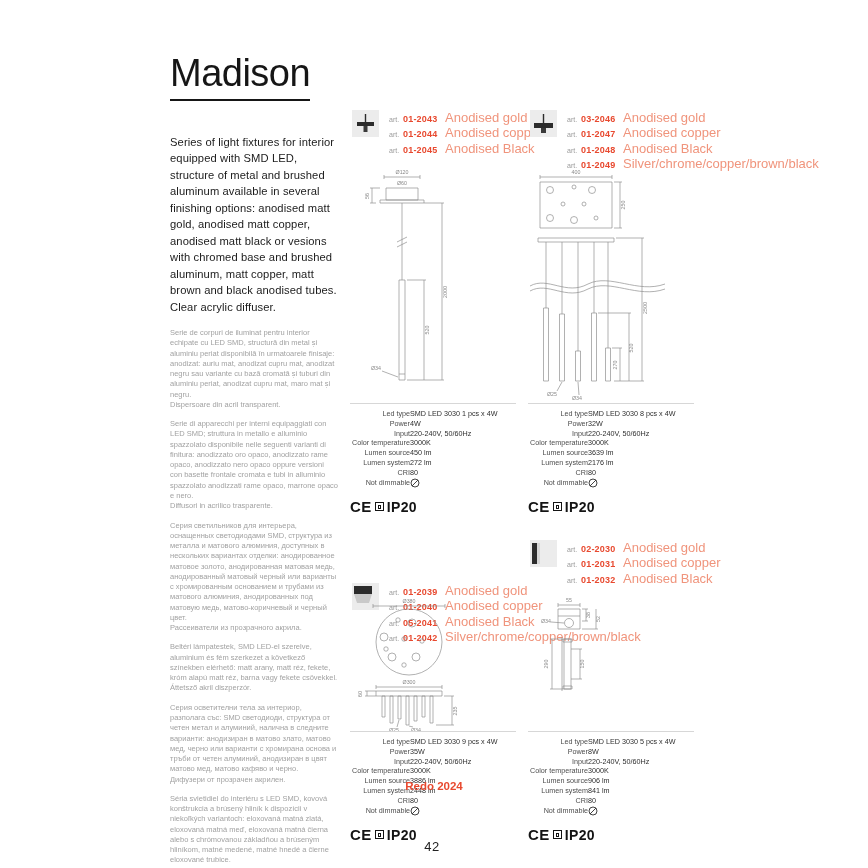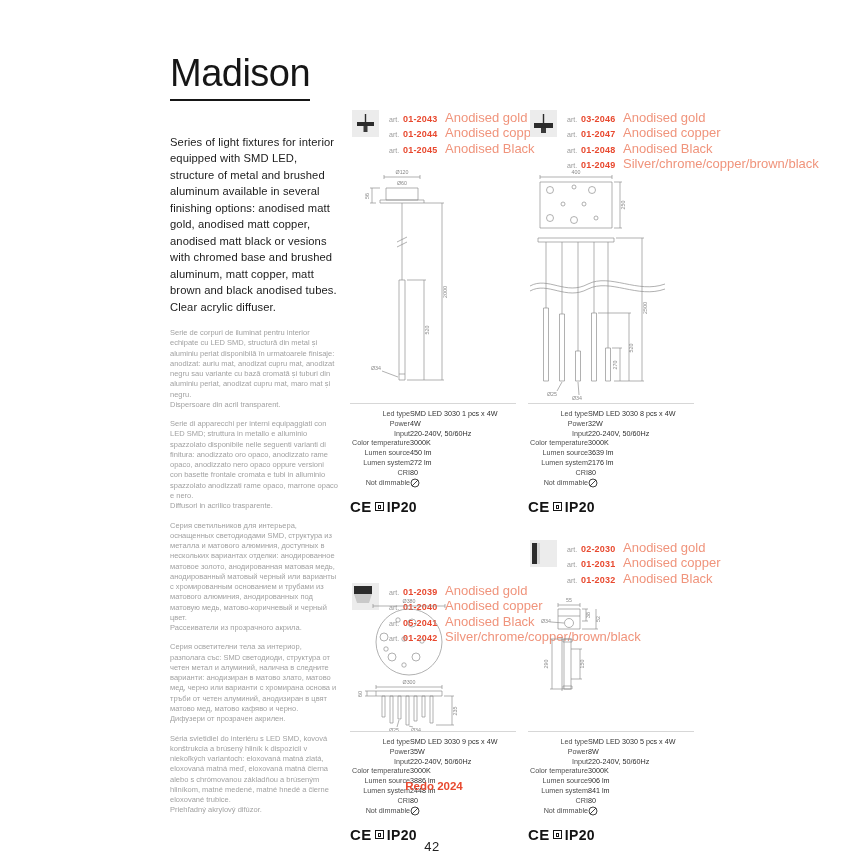--- a/index.html
+++ b/index.html
@@ -56,20 +56,22 @@
   <div class="intro-col">
     <h1 class="title">Madison</h1>
     <p class="intro-en">Series of light fixtures for interior equipped with SMD LED, structure of metal and brushed aluminum available in several finishing options: anodised matt gold, anodised matt copper, anodised matt black or vesions with chromed base and brushed aluminum, matt copper, matt brown and black anodised tubes. Clear acrylic diffuser.</p>
     <div class="intro-gray">
       <p>Serie de corpuri de iluminat pentru interior echipate cu LED SMD, structură din metal și aluminiu periat disponibilă în urmatoarele finisaje: anodizat: auriu mat, anodizat cupru mat, anodizat negru sau variante cu bază cromată și tuburi din aluminiu periat, anodizat cupru mat, maro mat și negru.
 Dispersoare din acril transparent.</p>
       <p>Serie di apparecchi per interni equipaggiati con LED SMD; struttura in metallo e alluminio spazzolato disponibile nelle seguenti varianti di finitura: anodizzato oro opaco, anodizzato rame opaco, anodizzato nero opaco oppure versioni con basette frontale cromata e tubi in alluminio spazzolato anodizzati rame opaco, marrone opaco e nero.
 Diffusori in acrilico trasparente.</p>
       <p>Серия светильников для интерьера, оснащенных светодиодами SMD, структура из металла и матового алюминия, доступных в нескольких вариантах отделки: анодированное матовое золото, анодированная матовая медь, анодированный матовый черный или варианты с хромированным основанием и трубами из матового алюминия, анодированных под матовую медь, матово-коричневый и черный цвет.
 Рассеиватели из прозрачного акрила.</p>
+      <p>Beltéri lámpatestek, SMD LED-el szerelve, aluminium és fém szerkezet a következő színekben elérhető: matt arany, matt réz, fekete, króm alapú matt réz, barna vagy fekete csövekkel.
+Áttetsző akril diszperzór.</p>
       <p>Серия осветителни тела за интериор, разполага със: SMD светодиоди, структура от четен метал и алуминий, налична в следните варианти: анодизиран в матово злато, матово мед, черно или варианти с хромирана основа и тръби от четен алуминий, анодизиран в цвят матово мед, матово кафяво и черно.
 Дифузери от прозрачен акрилен.</p>
       <p>Séria svietidiel do interiéru s LED SMD, kovová konštrukcia a brúsený hliník k dispozícii v niekoľkých variantoch: eloxovaná matná zlatá, eloxovaná matná meď, eloxovaná matná čierna alebo s chrómovanou základňou a brúseným hliníkom, matné medené, matné hnedé a čierne eloxované trubice.
 Priehľadný akrylový difúzor.</p>
     </div>
   </div>
 
   <div class="art-block" style="left:352px; top:110px;">
     <div class="thumb">
       <svg width="27" height="27">

